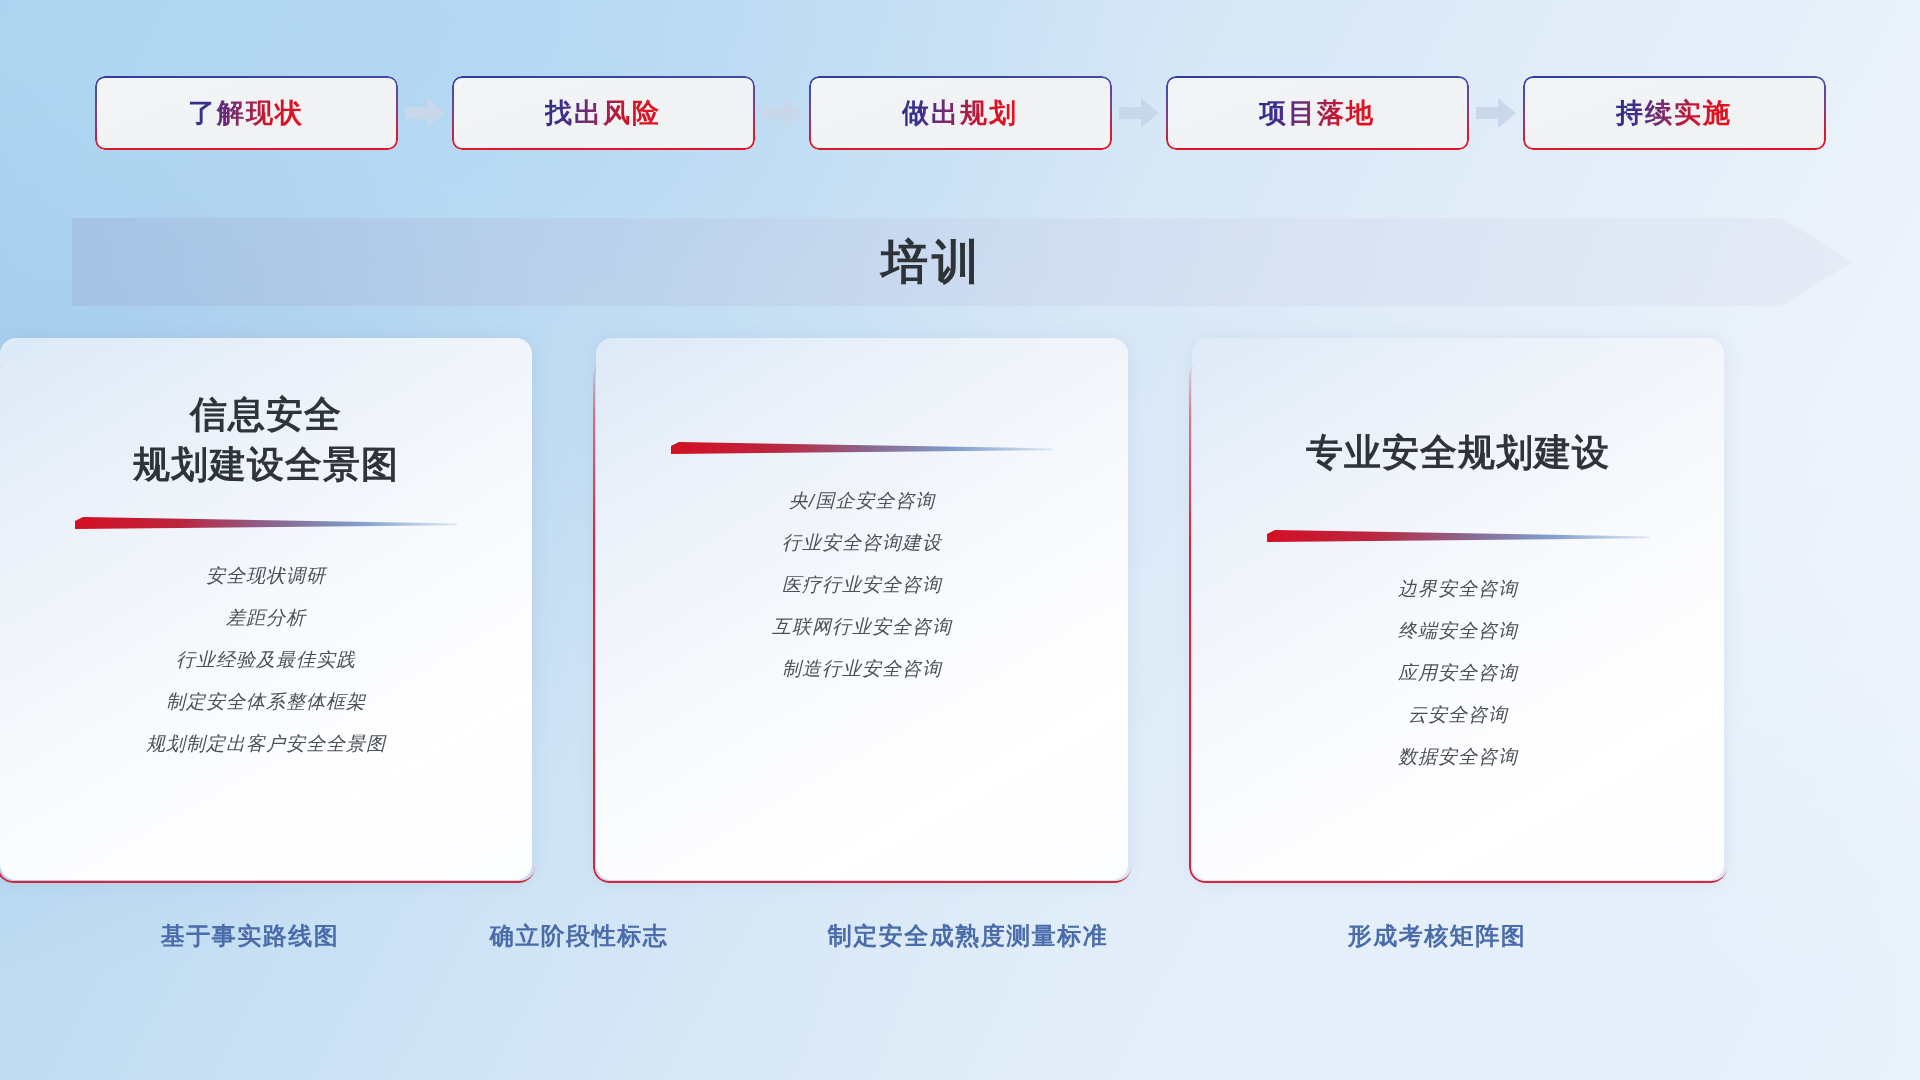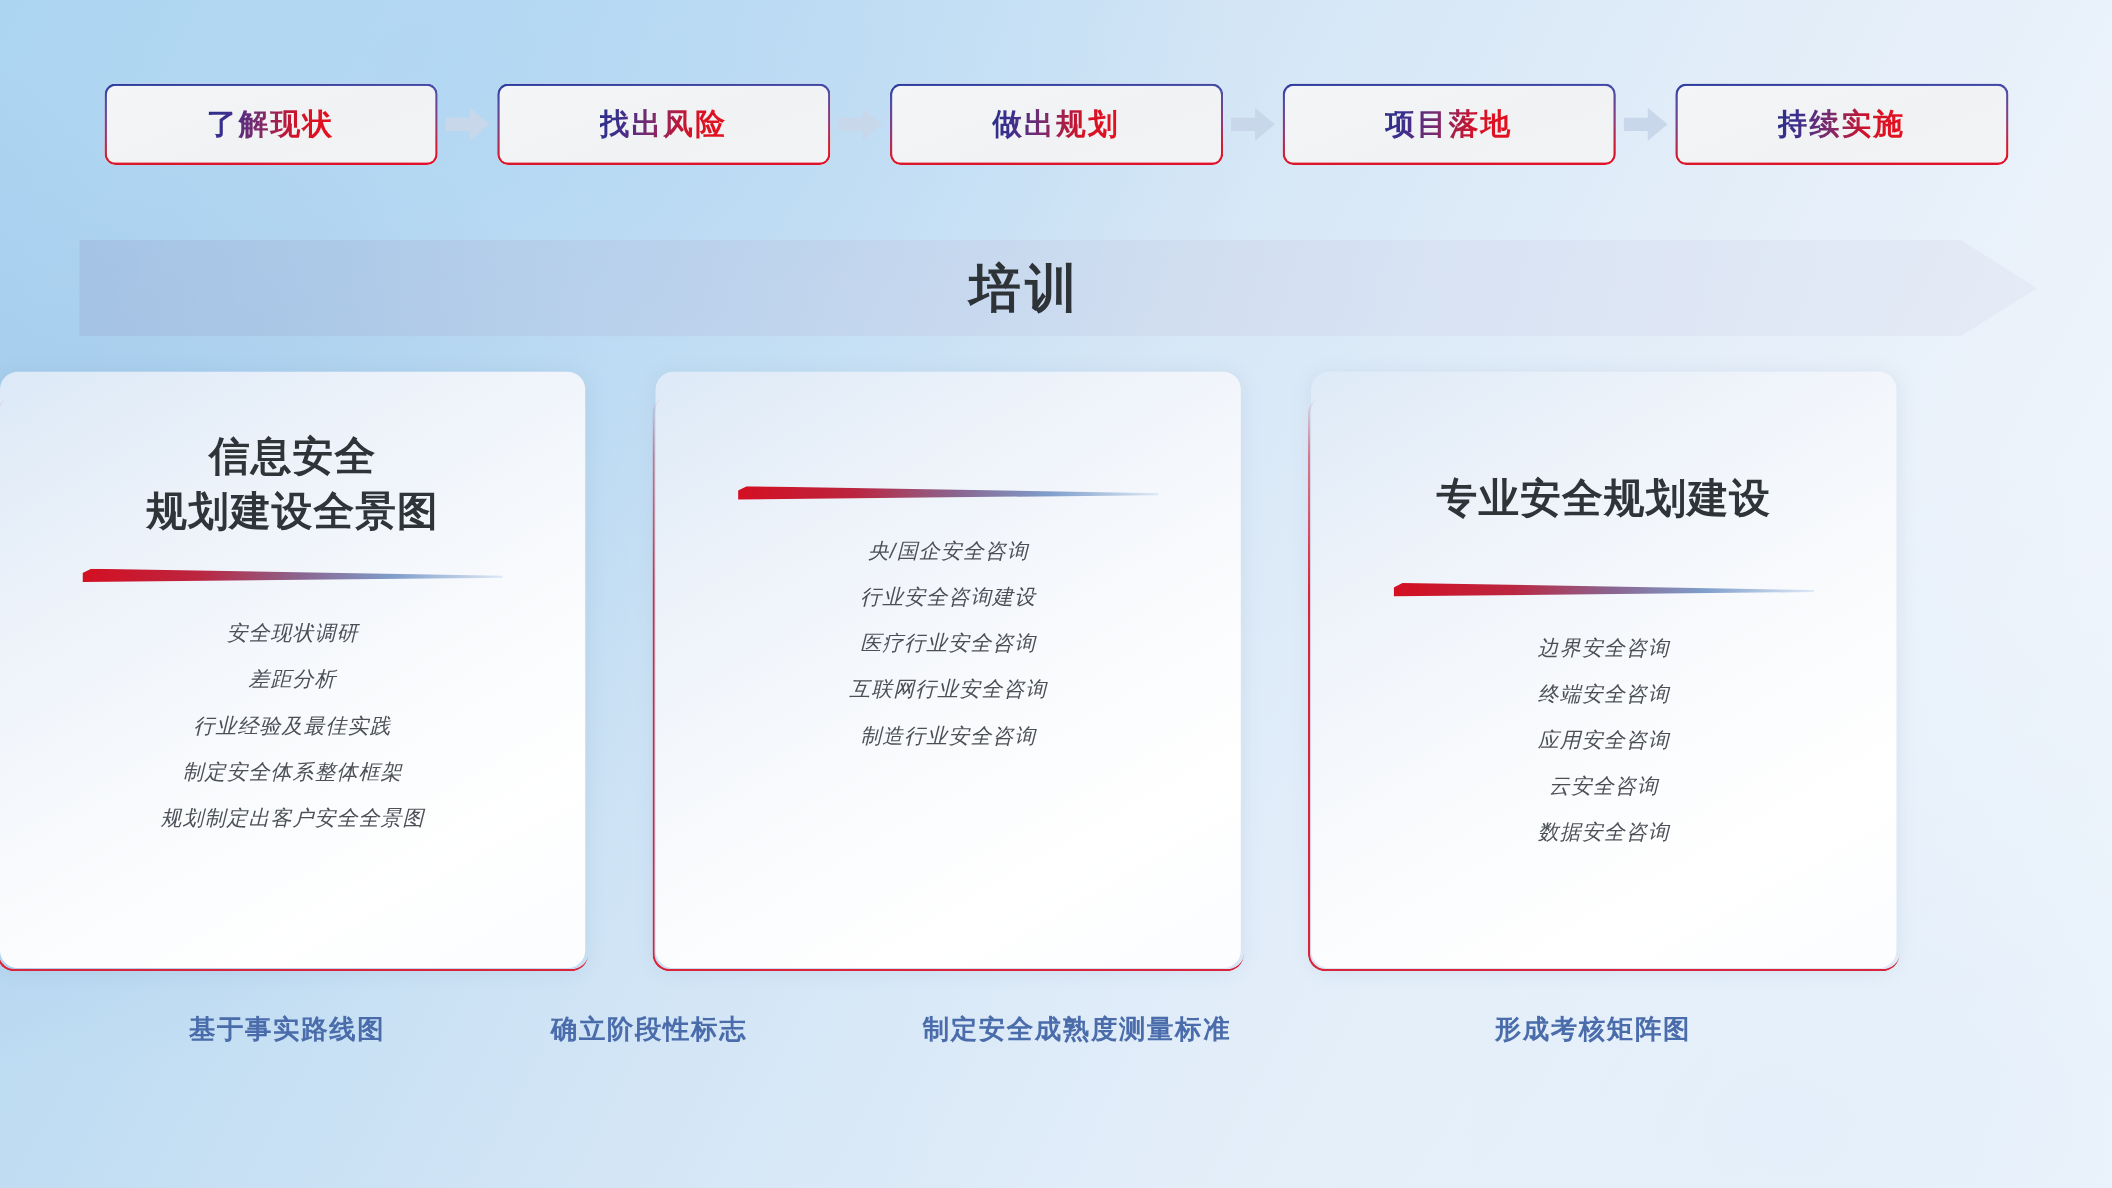--- a/index.html
+++ b/index.html
@@ -157,21 +157,21 @@
     font-size:19px;
     color:#4c5056;
     letter-spacing:1px;
     white-space:nowrap;
     font-style:italic;
   }
 
   
   .footer-labels{
     position:absolute;
-    left:12px; right:0;
+    left:1px; right:0;
     top:920px;
     height:44px;
   }
   .footer-label{
     position:absolute;
     font-size:24px;
     font-weight:700;
     color:#4a6cab;
     letter-spacing:1.5px;
     white-space:nowrap;

